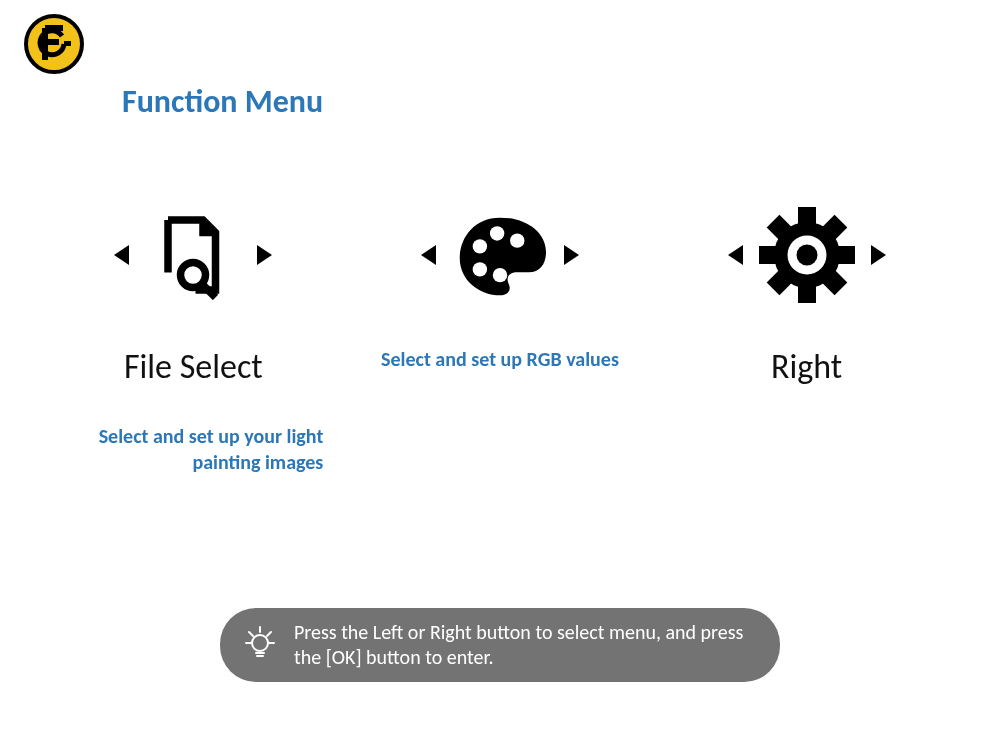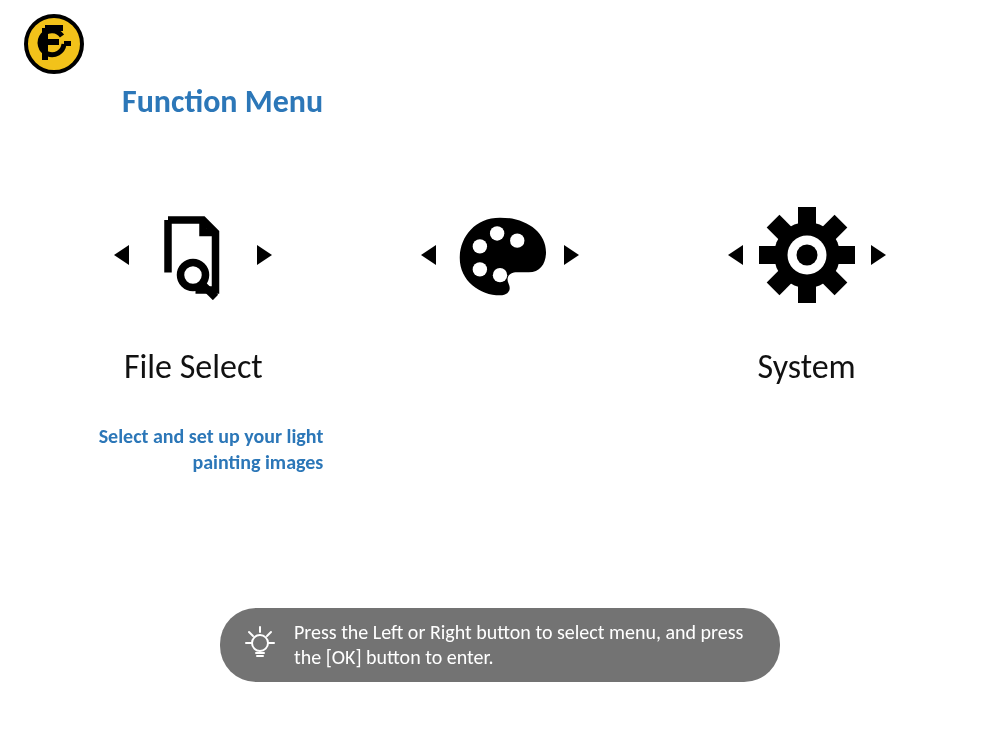--- a/index.html
+++ b/index.html
@@ -132,20 +132,21 @@
           <path d="M32 6 C14 6 4 20 4 34 c0 16 14 26 28 26 c6 0 8-4 6-8 c-2-4 0-8 6-8 h8 c8 0 12-6 12-14 C64 16 50 6 32 6 Z" fill="#000"></path>
           <circle cx="18" cy="26" r="5" fill="#fff"></circle>
           <circle cx="30" cy="17" r="5" fill="#fff"></circle>
           <circle cx="44" cy="22" r="5" fill="#fff"></circle>
           <circle cx="18" cy="42" r="5" fill="#fff"></circle>
           <circle cx="32" cy="46" r="5" fill="#fff"></circle>
         </svg>
       </div>
       <div class="arrow right"></div>
     </div>
+    <div class="menu-desc">Select and set up RGB values</div>
   </div>
 
   <div class="menu-item">
     <div class="icon-row">
       <div class="arrow left"></div>
       <div class="icon-wrap">
         <svg viewBox="0 0 64 64" width="96" height="96">
           <g transform="translate(32,32)">
             <g fill="#000">
               <rect x="-6" y="-32" width="12" height="12"></rect>
@@ -160,21 +161,21 @@
               </g>
             </g>
             <circle cx="0" cy="0" r="22" fill="#000"></circle>
             <circle cx="0" cy="0" r="13" fill="#fff"></circle>
             <circle cx="0" cy="0" r="7" fill="#000"></circle>
           </g>
         </svg>
       </div>
       <div class="arrow right"></div>
     </div>
-    <div class="menu-title">System</div>
+    <div class="menu-title">Right</div>
   </div>
 
 </div>
 
 <div class="hint-pill">
   <span>
     <svg viewBox="0 0 40 40" width="40" height="40">
       <g stroke="#fff" stroke-width="2" fill="none" stroke-linecap="round">
         <circle cx="20" cy="20" r="8"></circle>
         <line x1="16" y1="30" x2="24" y2="30"></line>

